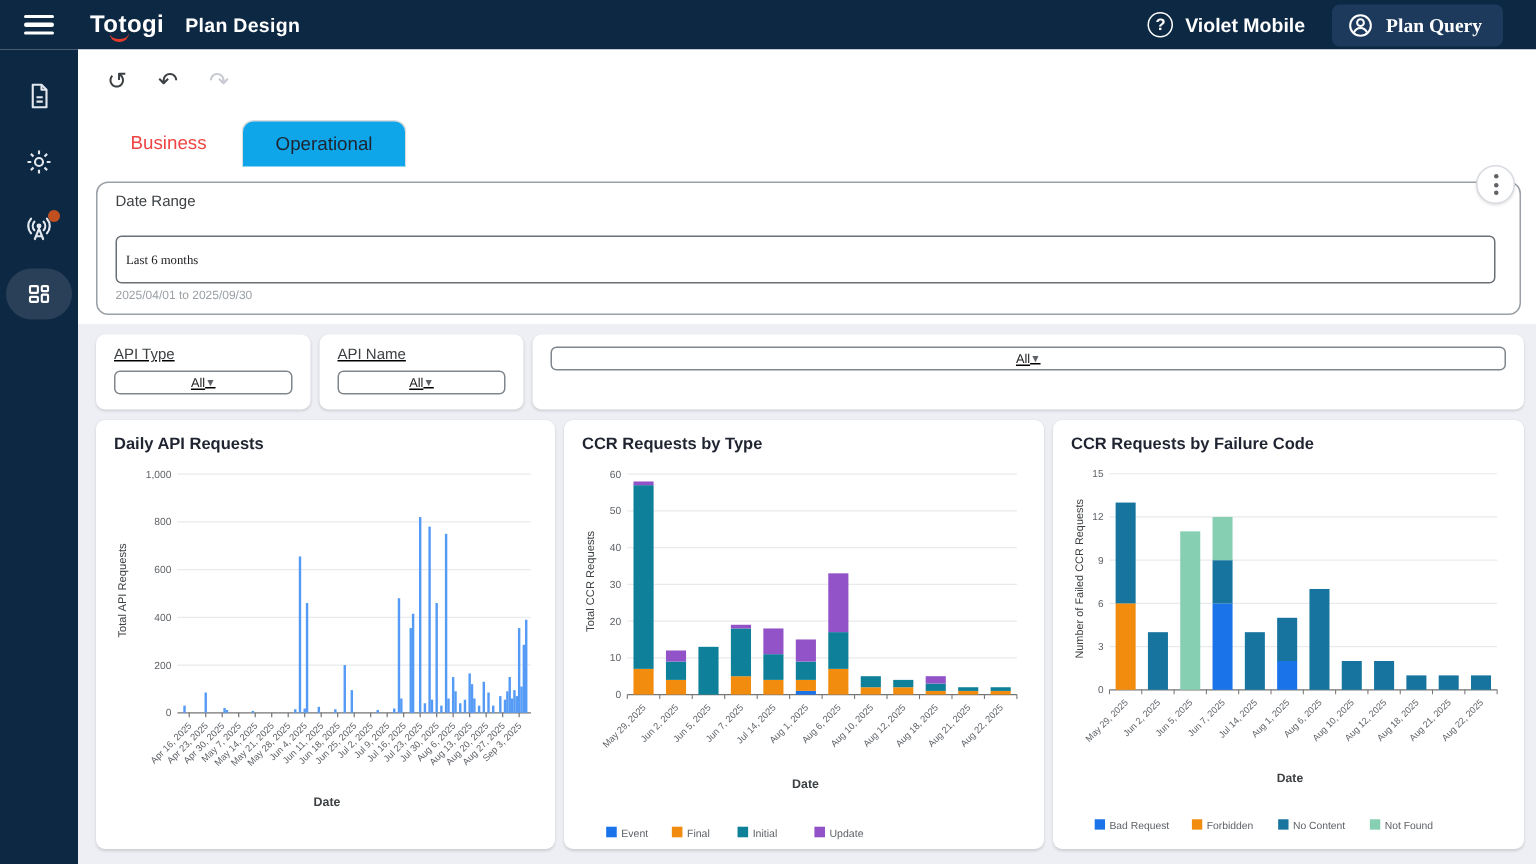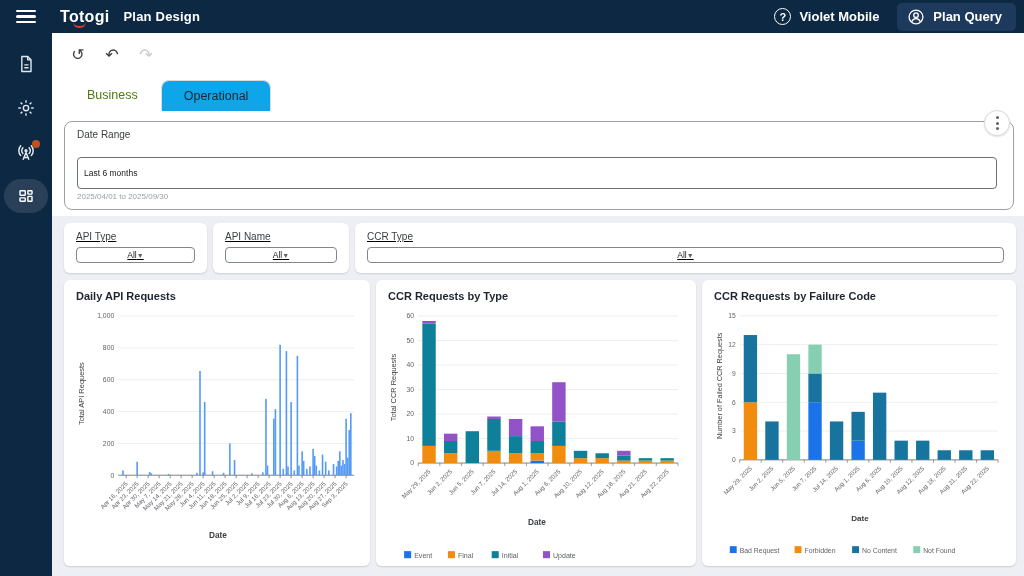--- a/index.html
+++ b/index.html
@@ -11,53 +11,53 @@
   .topbar { height:33px; background:#0d2843; display:flex; align-items:center; color:#fff; flex:0 0 auto; }
   .hamburger { width:52px; display:flex; justify-content:center; cursor:pointer; }
   .hamburger span { display:block; width:20px; }
   .hamburger i { display:block; height:2.4px; background:#fff; border-radius:2px; margin:3px 0; }
   .logo { font-size:16px; font-weight:700; letter-spacing:.3px; position:relative; margin-left:8px; }
   .logo .swoosh { position:absolute; left:13px; bottom:-2px; width:13px; height:6px; border-bottom:2.2px solid #e23b2e; border-radius:0 0 12px 12px; }
   .apptitle { font-size:13px; font-weight:700; margin-left:14px; letter-spacing:.2px; }
   .top-spacer { flex:1; }
   .helpwrap { display:flex; align-items:center; gap:8px; font-size:13px; font-weight:600; cursor:pointer; margin-right:18px; }
   .qicon { width:17px; height:17px; border:1.6px solid #fff; border-radius:50%; display:flex; align-items:center; justify-content:center; font-size:11px; font-weight:700; }
-  .acctbtn { display:flex; align-items:center; gap:8px; background:#1d3a5c; border:none; color:#fff; font-family:Liberation Sans, sans-serif;
-             font-size:13px; font-weight:600; border-radius:5px; padding:5px 14px 5px 10px; margin-right:8px; cursor:pointer;justify-content:space-between; }
+  .acctbtn { display:flex; align-items:center; gap:8px; background:#1d3a5c; border:none; color:#fff; font-family:Liberation Serif, serif;
+             font-size:13px; font-weight:600; border-radius:5px; padding:5px 14px 5px 10px; margin-right:22px; cursor:pointer;justify-content:space-between; }
 
   
   .bodyrow { flex:1; display:flex; min-height:0; }
   .sidebar { width:52px; background:#0d2843; display:flex; flex-direction:column; align-items:center; padding-top:14px; gap:10px; flex:0 0 auto; }
   .navitem { width:44px; height:34px; display:flex; align-items:center; justify-content:center; border-radius:17px; position:relative; cursor:pointer; }
   .navitem.active { background:#2a4059; }
   .navitem svg { display:block; }
   .badge-dot { position:absolute; top:5px; right:8px; width:8px; height:8px; border-radius:50%; background:#c0501f; }
 
   .main { flex:1; display:flex; flex-direction:column; background:#fff; min-width:0; }
 
   
   .toolbar { height:44px; display:flex; align-items:center; gap:10px; padding-left:14px; flex:0 0 auto; }
   .tbtn { width:24px; height:24px; border:none; background:transparent; font-size:16px; line-height:24px; color:#3c4043; cursor:pointer; font-family:inherit; }
   .tbtn.disabled { color:#c7cad1; cursor:default; }
 
   
   .tabs { display:flex; align-items:flex-end; padding-left:12px; height:34px; flex:0 0 auto; }
-  .tab { padding:8px 22px; font-size:12.5px; color:#4d7c0f; cursor:pointer; border:1px solid transparent; }
+  .tab { padding:8px 22px; font-size:12.5px; color:#ef4444; cursor:pointer; border:1px solid transparent; }
   .tab.active { color:#1f2430; font-weight:400; background:#0ea5e9; border:1px solid #dadce0; border-bottom:none; border-radius:8px 8px 0 0; }
 
   
   .datezone { position:relative; padding:10px 10px 6px 12px; flex:0 0 auto; }
   .kebab { position:absolute; top:-1px; right:14px; width:26px; height:26px; background:#fff; border:1px solid #d7dae0;
            border-radius:13px; display:flex; align-items:center; justify-content:center; cursor:pointer; box-shadow:0 1px 2px rgba(0,0,0,.12); z-index:2; }
   .kebab .dots { display:flex; flex-direction:column; gap:2.5px; }
   .kebab .dots i { width:3px; height:3px; border-radius:50%; background:#5f6368; display:block; }
   .datecard { border:1.3px solid #9aa0a6; border-radius:8px; background:#fff; padding:7px 12px 8px; }
   .fieldlabel { font-size:10px; color:#3c4043; margin-bottom:5px; }
   .dateinput { width:calc(100% - 4px); border:1px solid #6b7076; border-radius:4px; height:15px; font-size:8.5px;
-               padding:15px 6px; color:#202124; font-family:Liberation Sans, sans-serif; display:block;margin-top:17px; }
+               padding:15px 6px; color:#202124; font-family:Liberation Serif, serif; display:block;margin-top:17px; }
   .helper { font-size:8px; color:#9aa0a6; margin-top:3px; }
 
   
   .grayzone { flex:1; background:#edeff5; padding:7px 8px 10px 12px; display:flex; flex-direction:column; min-height:0; }
   .filters { display:flex; gap:6px; flex:0 0 auto;text-decoration:underline; }
   .fcard { background:#fff; border-radius:6px; box-shadow:0 1px 2px rgba(0,0,0,.14); padding:8px 12px 10px; }
   .fcard.w1 { width:143px; } .fcard.w2 { width:136px; } .fcard.grow { flex:1; }
   .selectbox { border:1px solid #80868b; border-radius:4px; height:16px; display:flex; align-items:center; justify-content:center;
                padding:0 7px; font-size:8.5px; color:#202124; cursor:pointer; background:#fff; }
   .chev { font-size:7px; color:#5f6368; }
@@ -180,21 +180,20 @@
             </div>
           </div>
           <div class="fcard w2">
             <div class="fieldlabel">API Name</div>
             <div class="selectbox">
               <span>All</span>
               <span class="chev">▼</span>
             </div>
           </div>
           <div class="fcard grow">
-            <div class="fieldlabel">CCR Type</div>
             <div class="selectbox">
               <span>All</span>
               <span class="chev">▼</span>
             </div>
           </div>
         </div>
 
         <div class="charts">
           <div class="chartcard c1">
             <div class="charttitle">Daily API Requests</div>

